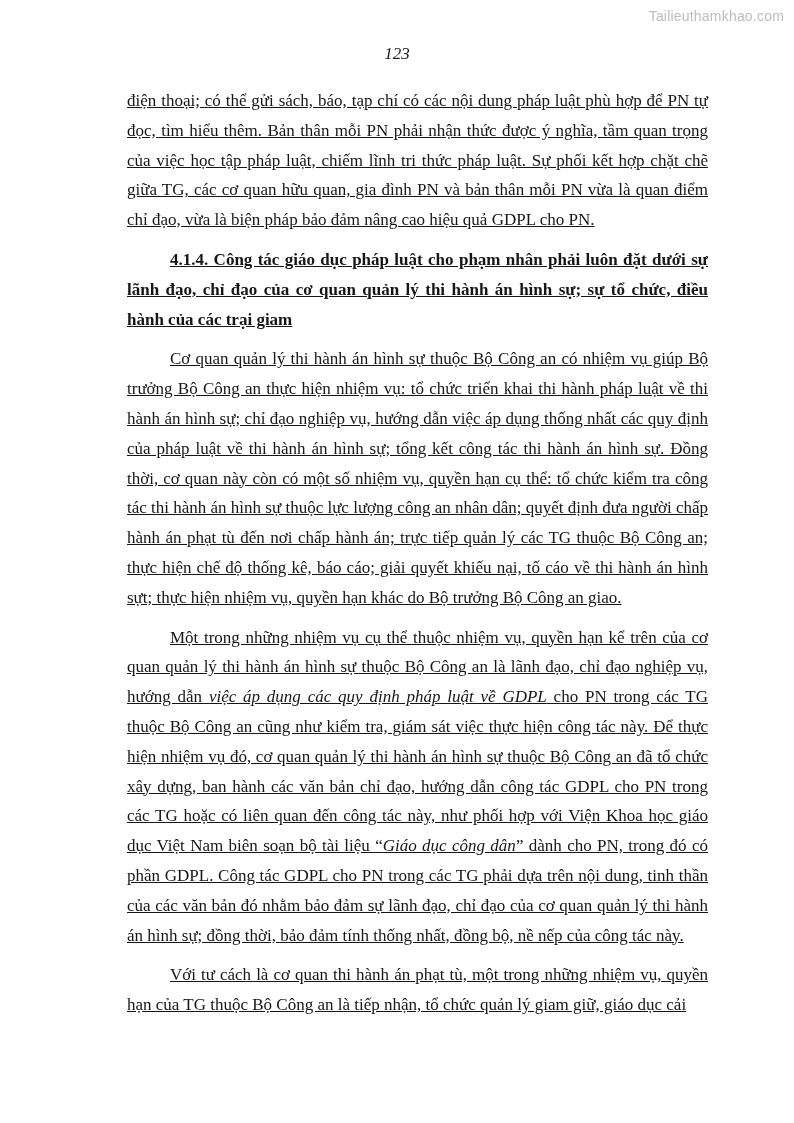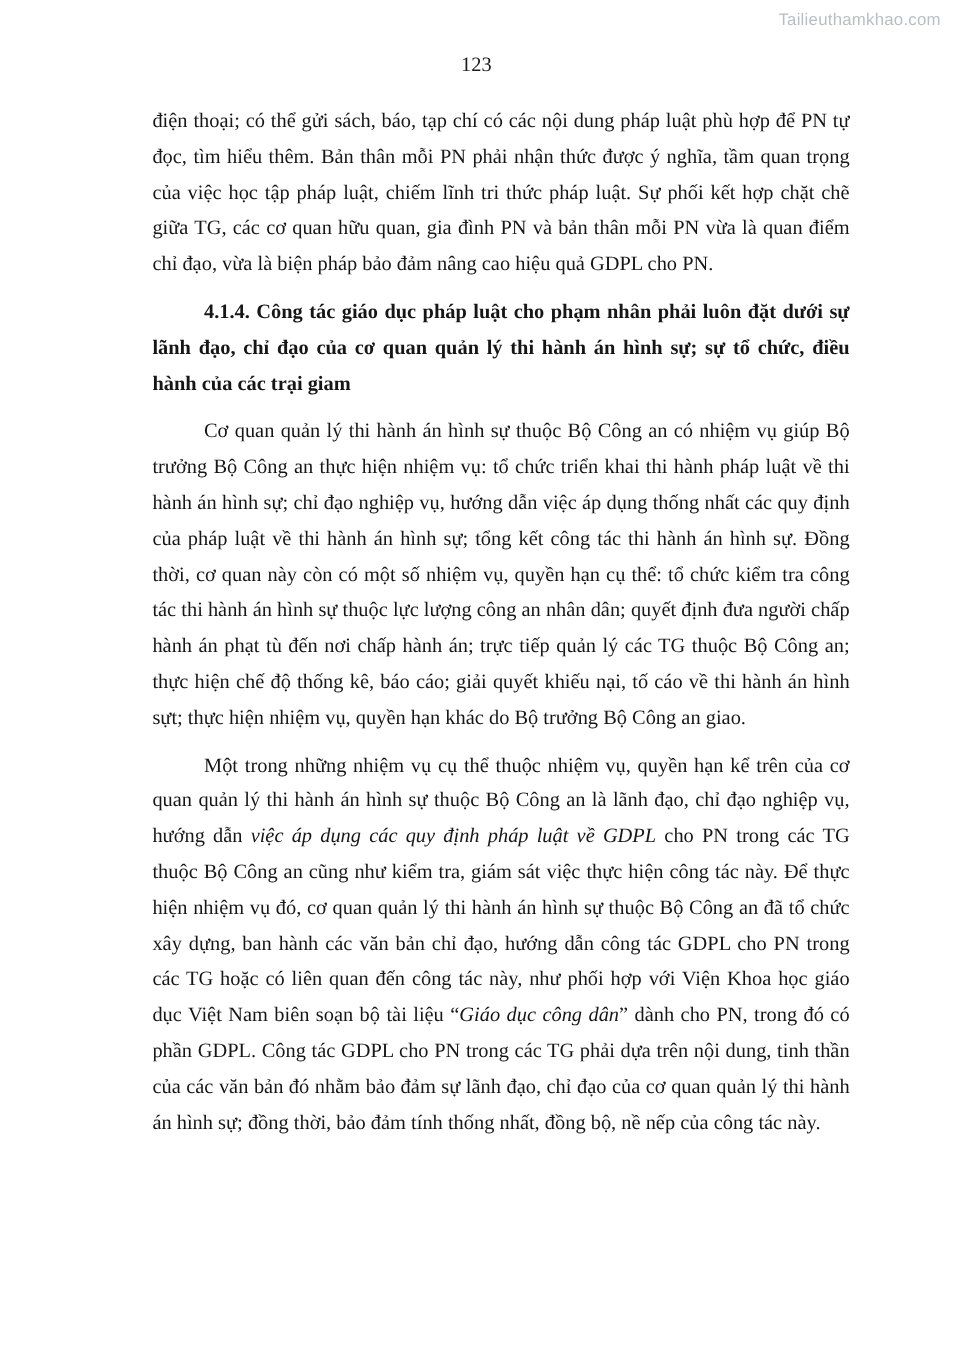--- a/index.html
+++ b/index.html
@@ -27,34 +27,36 @@
     letter-spacing: 0.2px;
   }
   .page-number {
     position: absolute;
     top: 44px;
     left: 0;
     width: 100%;
     text-align: center;
     font-size: 17px;
     color: #1c1c1c;
+    font-style: italic;
   }
   .content {
     position: absolute;
     top: 86px;
     left: 127px;
     width: 581px;
     font-size: 17px;
     line-height: 29.8px;
     text-align: justify;
     color: #161616;
   }
   .content p {
     margin: 0;
     padding: 0;
+    text-decoration: underline;
   }
   .content p.indent {
     text-indent: 43px;
     margin-top: 10px;
   }
   .content p.heading {
     font-weight: bold;
   }
   .run-italic {
     font-style: italic;
@@ -67,14 +69,15 @@
 <body>
 
 <div class="page">
   <div class="watermark">Tailieuthamkhao.com</div>
   <div class="page-number">123</div>
   <div class="content" id="content">
       <p class="body"><span class="run-normal">điện thoại; có thể gửi sách, báo, tạp chí có các nội dung pháp luật phù hợp để PN tự đọc, tìm hiểu thêm. Bản thân mỗi PN phải nhận thức được ý nghĩa, tầm quan trọng của việc học tập pháp luật, chiếm lĩnh tri thức pháp luật. Sự phối kết hợp chặt chẽ giữa TG, các cơ quan hữu quan, gia đình PN và bản thân mỗi PN vừa là quan điểm chỉ đạo, vừa là biện pháp bảo đảm nâng cao hiệu quả GDPL cho PN.</span></p>
       <p class="heading indent"><span class="run-normal">4.1.4. Công tác giáo dục pháp luật cho phạm nhân phải luôn đặt dưới sự lãnh đạo, chỉ đạo của cơ quan quản lý thi hành án hình sự; sự tổ chức, điều hành của các trại giam</span></p>
       <p class="body indent"><span class="run-normal">Cơ quan quản lý thi hành án hình sự thuộc Bộ Công an có nhiệm vụ giúp Bộ trưởng Bộ Công an thực hiện nhiệm vụ: tổ chức triển khai thi hành pháp luật về thi hành án hình sự; chỉ đạo nghiệp vụ, hướng dẫn việc áp dụng thống nhất các quy định của pháp luật về thi hành án hình sự; tổng kết công tác thi hành án hình sự. Đồng thời, cơ quan này còn có một số nhiệm vụ, quyền hạn cụ thể: tổ chức kiểm tra công tác thi hành án hình sự thuộc lực lượng công an nhân dân; quyết định đưa người chấp hành án phạt tù đến nơi chấp hành án; trực tiếp quản lý các TG thuộc Bộ Công an; thực hiện chế độ thống kê, báo cáo; giải quyết khiếu nại, tố cáo về thi hành án hình sựt; thực hiện nhiệm vụ, quyền hạn khác do Bộ trưởng Bộ Công an giao.</span></p>
       <p class="body indent"><span class="run-normal">Một trong những nhiệm vụ cụ thể thuộc nhiệm vụ, quyền hạn kể trên của cơ quan quản lý thi hành án hình sự thuộc Bộ Công an là lãnh đạo, chỉ đạo nghiệp vụ, hướng dẫn </span><span class="run-italic">việc áp dụng các quy định pháp luật về GDPL</span><span class="run-normal"> cho PN trong các TG thuộc Bộ Công an cũng như kiểm tra, giám sát việc thực hiện công tác này. Để thực hiện nhiệm vụ đó, cơ quan quản lý thi hành án hình sự thuộc Bộ Công an đã tổ chức xây dựng, ban hành các văn bản chỉ đạo, hướng dẫn công tác GDPL cho PN trong các TG hoặc có liên quan đến công tác này, như phối hợp với Viện Khoa học giáo dục Việt Nam biên soạn bộ tài liệu “</span><span class="run-italic">Giáo dục công dân</span><span class="run-normal">” dành cho PN, trong đó có phần GDPL. Công tác GDPL cho PN trong các TG phải dựa trên nội dung, tinh thần của các văn bản đó nhằm bảo đảm sự lãnh đạo, chỉ đạo của cơ quan quản lý thi hành án hình sự; đồng thời, bảo đảm tính thống nhất, đồng bộ, nề nếp của công tác này.</span></p>
+      <p class="body indent"><span class="run-normal">Với tư cách là cơ quan thi hành án phạt tù, một trong những nhiệm vụ, quyền hạn của TG thuộc Bộ Công an là tiếp nhận, tổ chức quản lý giam giữ, giáo dục cải</span></p>
     </div>
 </div>
 
 </body></html>

